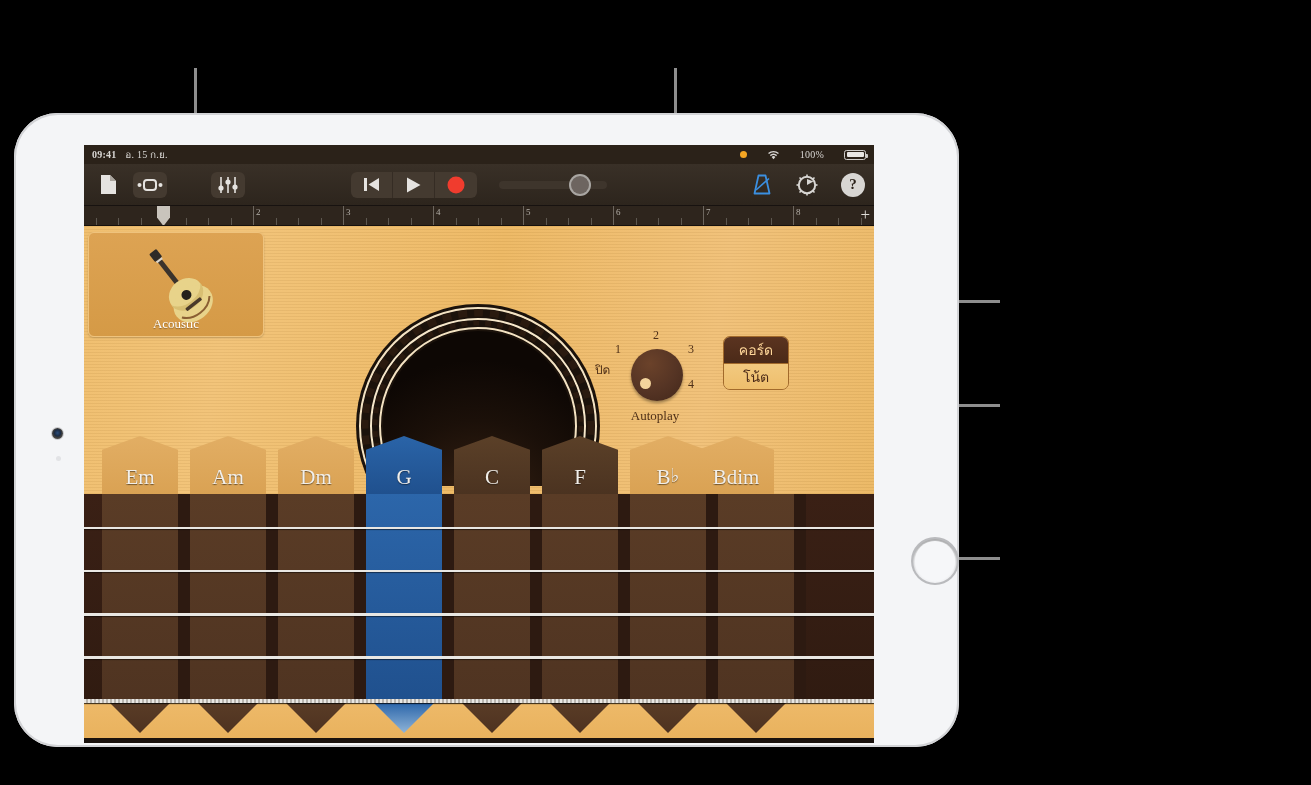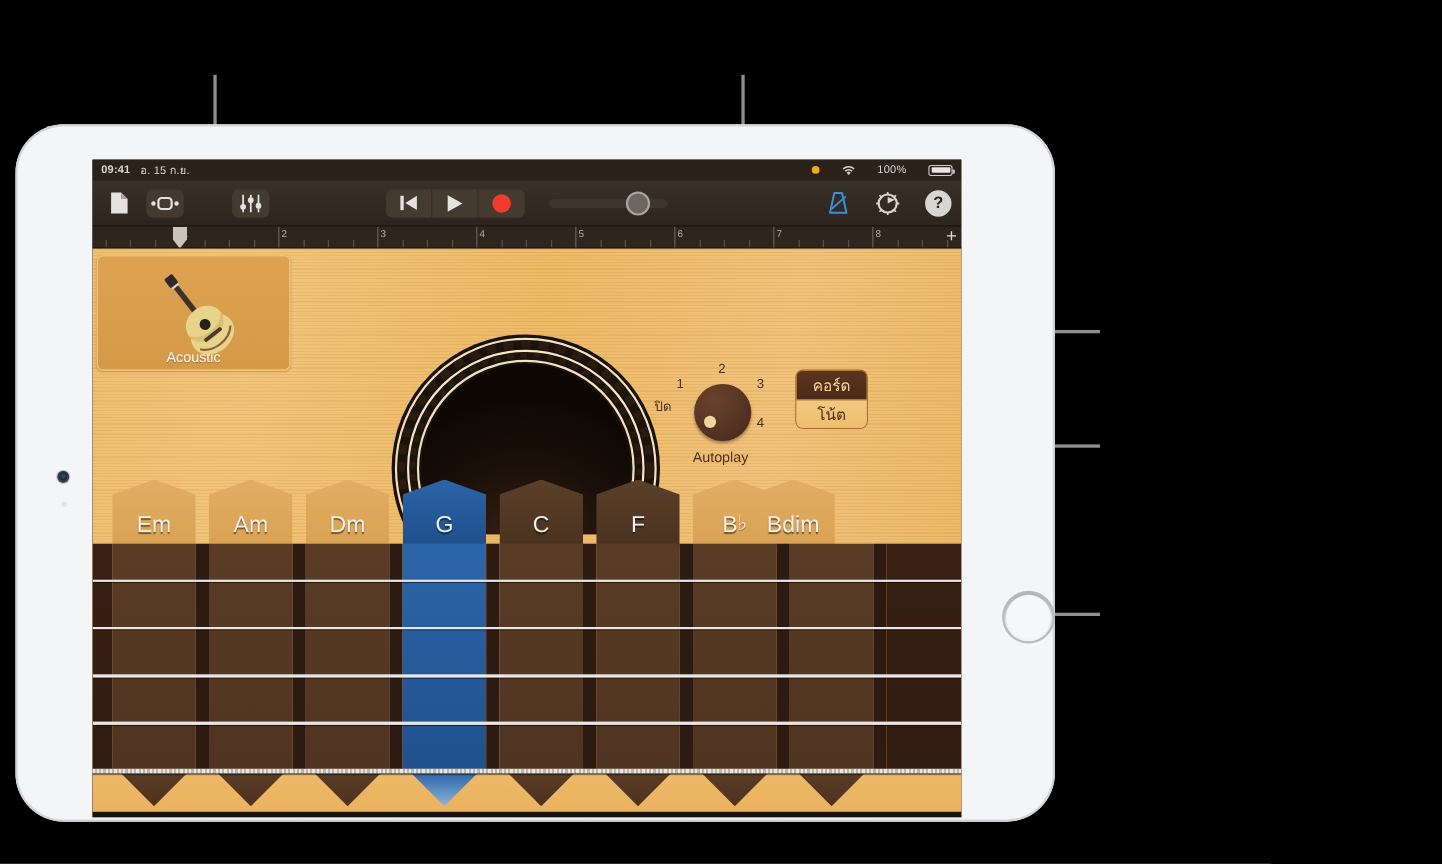--- a/index.html
+++ b/index.html
@@ -16,20 +16,21 @@
   .cl-v { width:3px; }
   .cl-h { height:3px; }
 
   
   #device {
     position:absolute; left:14px; top:113px;
     width:945px; height:634px;
     background:#f4f5f7;
     border-radius:44px;
     box-shadow:0 0 0 2px #d2d3d6 inset;
+    font-family:Liberation Serif, serif;
   }
   #camera {
     position:absolute; left:38px; top:315px;
     width:11px; height:11px; border-radius:50%;
     background:radial-gradient(circle at 50% 45%, #2a4c7a 0%, #1c2c44 38%, #3b3b3b 55%, #6a6a6a 100%);
     box-shadow:0 0 0 1px #c9cacd;
   }
   #camera-dot {
     position:absolute; left:42px; top:343px;
     width:5px; height:5px; border-radius:50%; background:#e2e3e6;
@@ -456,21 +457,21 @@
             </div>
             <div class="chord-cell dark" style="left: 370px;">
               <span>C</span>
             </div>
             <div class="chord-cell dark" style="left: 458px;">
               <span>F</span>
             </div>
             <div class="chord-cell" style="left: 546px;">
               <span>B<span class="flat">♭</span></span>
             </div>
-            <div class="chord-cell" style="left: 599px;">
+            <div class="chord-cell" style="left: 614px;">
               <span>Bdim</span>
             </div>
           </div>
 
         <div id="fretboard">
             <div class="fb-edge" style="left: 0px; width: 18px;"></div>
             <div class="fb-edge" style="left: 722px; width: 68px;"></div>
             <div class="fb-col" style="left: 18px;"></div>
             <div class="fb-gap" style="left: 94px;"></div>
             <div class="fb-col" style="left: 106px;"></div>

